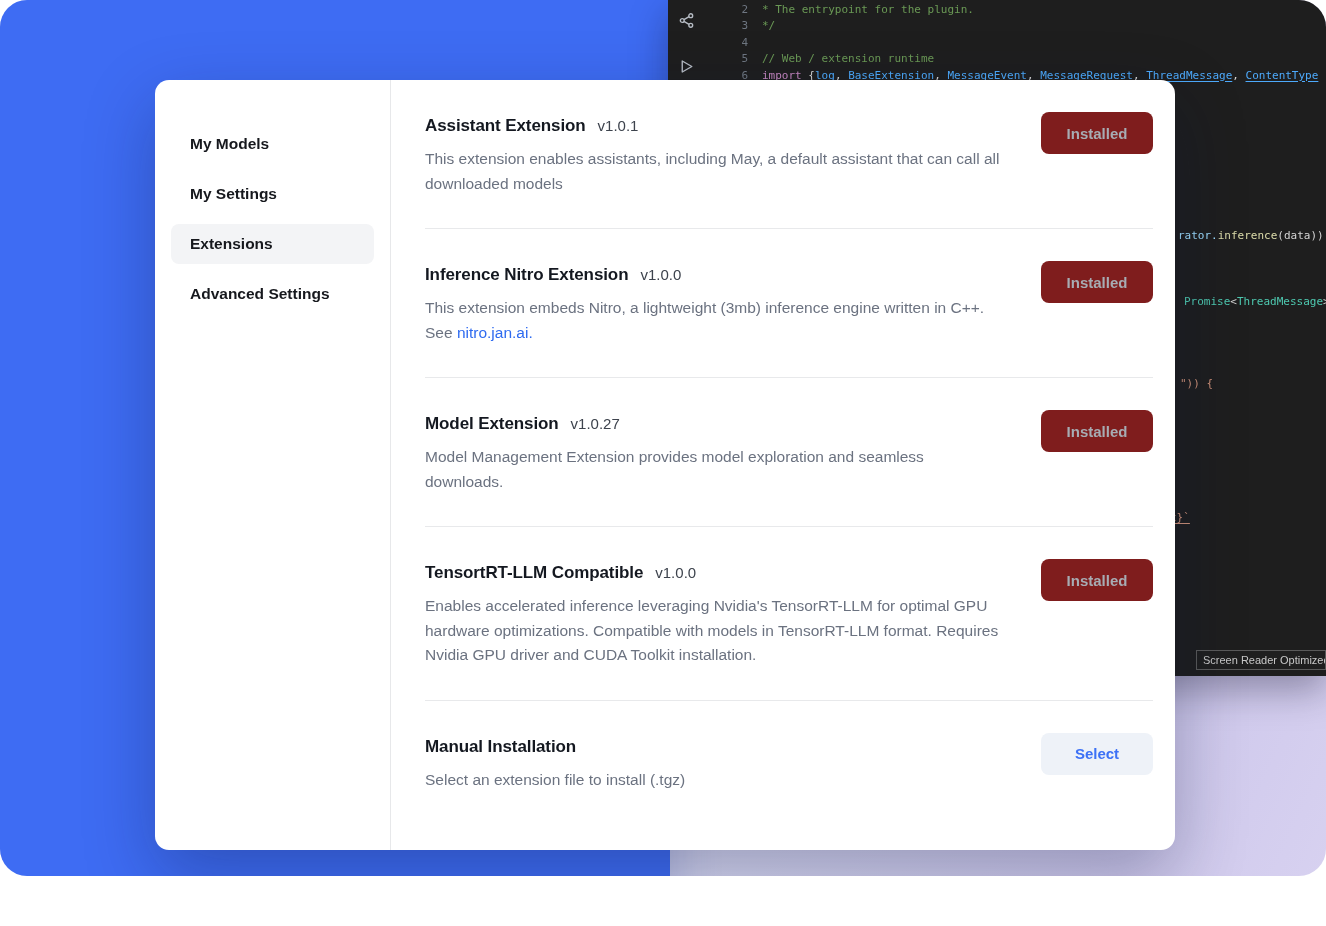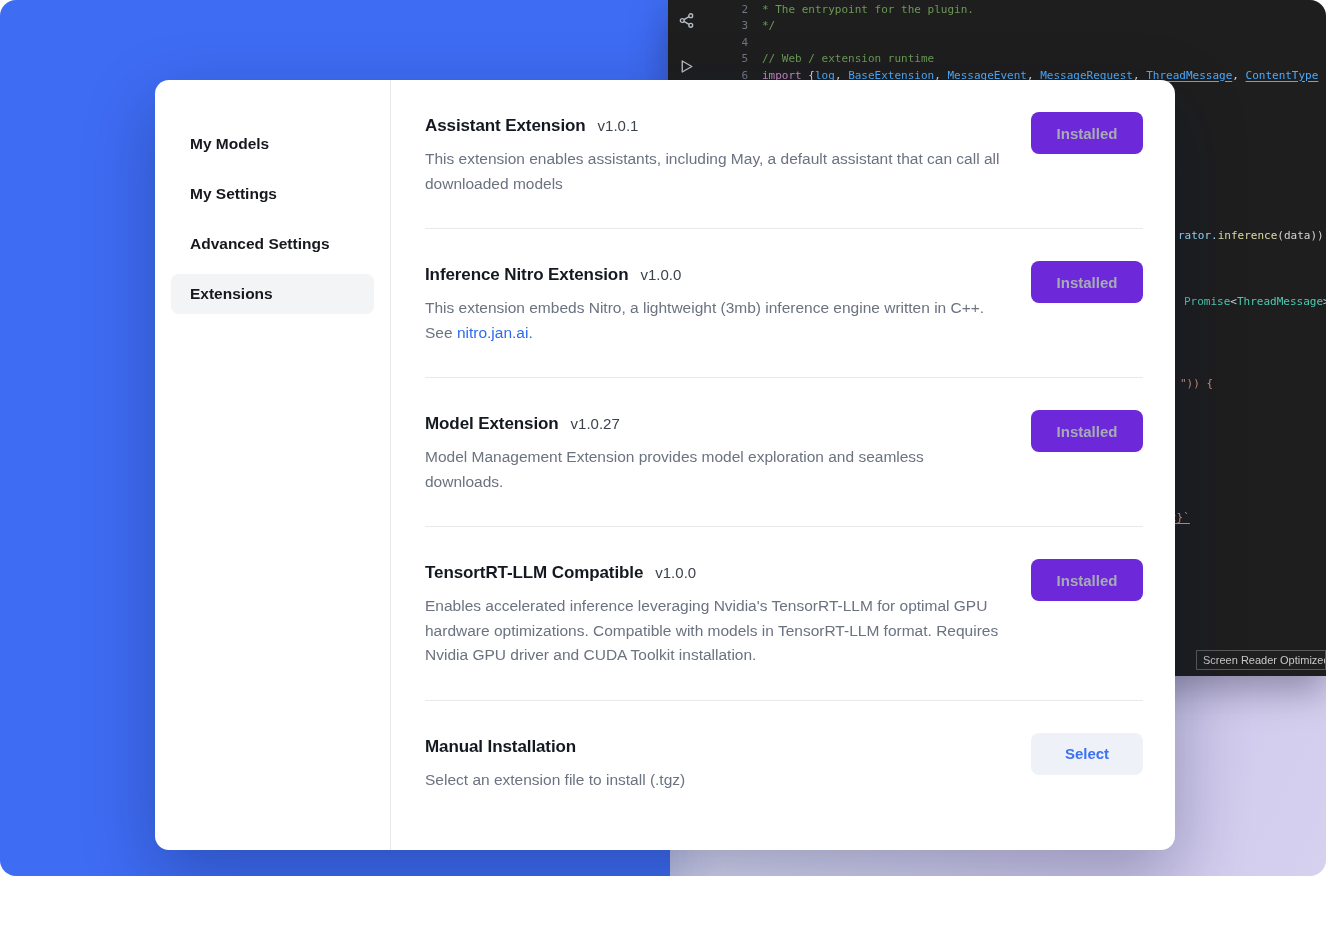--- a/index.html
+++ b/index.html
@@ -3,21 +3,21 @@
 <meta charset="utf-8">
 <style>
   * { box-sizing: border-box; }
   html, body { margin: 0; padding: 0; background: #ffffff; }
   body {
     width: 1326px; height: 926px;
     font-family: "Liberation Sans", "DejaVu Sans", sans-serif;
   }
   .screen {
     position: relative; width: 1326px; height: 876px;
-    border-radius: 16px; overflow: hidden;
+    border-radius: 27px; overflow: hidden;
     background: linear-gradient(115deg, #eef1fa 0%, #dfe4f6 45%, #cfc9ec 88%, #d7d1f0 100%);
   }
 
   
   .blue-panel {
     position: absolute; left: 0; top: 0; width: 670px; height: 906px;
     background: var(--blue-panel, #3E6CF3);
     border-radius: 0 0 28px 28px;
     box-shadow: 0 20px 50px rgba(40, 60, 160, 0.25);
   }
@@ -77,38 +77,38 @@
     width: 236px; flex: 0 0 236px; padding-top: 44px;
     border-right: 1px solid #e7e8ea;
   }
   .side-item {
     margin: 0 16px 10px 16px; padding: 10px 19px;
     border-radius: 8px; cursor: pointer;
     font-size: 15.5px; font-weight: 600; color: #16181d; line-height: 20px;
   }
   .side-item.active { background: var(--sidebar-active-bg, #f3f4f6); }
 
-  .content { flex: 1 1 auto; padding: 0 32px 0 34px; overflow: hidden; }
+  .content { flex: 1 1 auto; padding: 0 22px 0 34px; overflow: hidden; }
   .ext-row {
     display: flex; justify-content: space-between; align-items: flex-start;
     padding: 32px 0; border-bottom: 1px solid #e8e9eb;
   }
   .ext-row:last-of-type { border-bottom: none; }
   .ext-info { max-width: 590px; }
   .ext-title-row { margin: 0; line-height: 26px; }
   .ext-title { font-size: 17px; font-weight: 700; color: #141820; letter-spacing: -0.1px; }
   .ext-version { font-size: 15px; font-weight: 400; color: #3d434d; margin-left: 12px; }
   .ext-desc {
     margin: 8px 0 0 0; max-width: 580px;
     font-size: 15.5px; line-height: 24.5px; color: #6b7280;
   }
   .desc-link { color: var(--link-blue, #2f6bf0); text-decoration: none; cursor: pointer; text-align: center; }
   .ext-action {
     flex: 0 0 auto; min-width: 112px; height: 42px; padding: 0 20px;
-    border: none; border-radius: 8px; background: #6d28d9;
+    border: none; border-radius: 8px; background: #7f1d1d;
     font-family: inherit; font-size: 15px; font-weight: 600; color: #a7acb3;
     text-align: center; cursor: default;
   }
   .ext-action.select {
     background: #eef2f8; color: var(--select-blue, #3c71f6); font-weight: 700; cursor: pointer;
   }
 </style>
 </head>
 <body>
 
@@ -172,28 +172,28 @@
     <aside class="sidebar">
 
         <div class="side-item">
           <span class="side-label">My Models</span>
         </div>
 
         <div class="side-item">
           <span class="side-label">My Settings</span>
         </div>
 
+        <div class="side-item active">
+          <span class="side-label">Extensions</span>
+        </div>
+
         <div class="side-item">
           <span class="side-label">Advanced Settings</span>
         </div>
 
-        <div class="side-item active">
-          <span class="side-label">Extensions</span>
-        </div>
-
     </aside>
 
     <main class="content">
 
         <section class="ext-row">
           <div class="ext-info">
             <h3 class="ext-title-row">
               <span class="ext-title">Assistant Extension</span><span class="ext-version">v1.0.1</span>
             </h3>
             <p class="ext-desc"><span>This extension enables assistants, including May, a default assistant that can call all downloaded models</span><a class="desc-link"></a></p>

